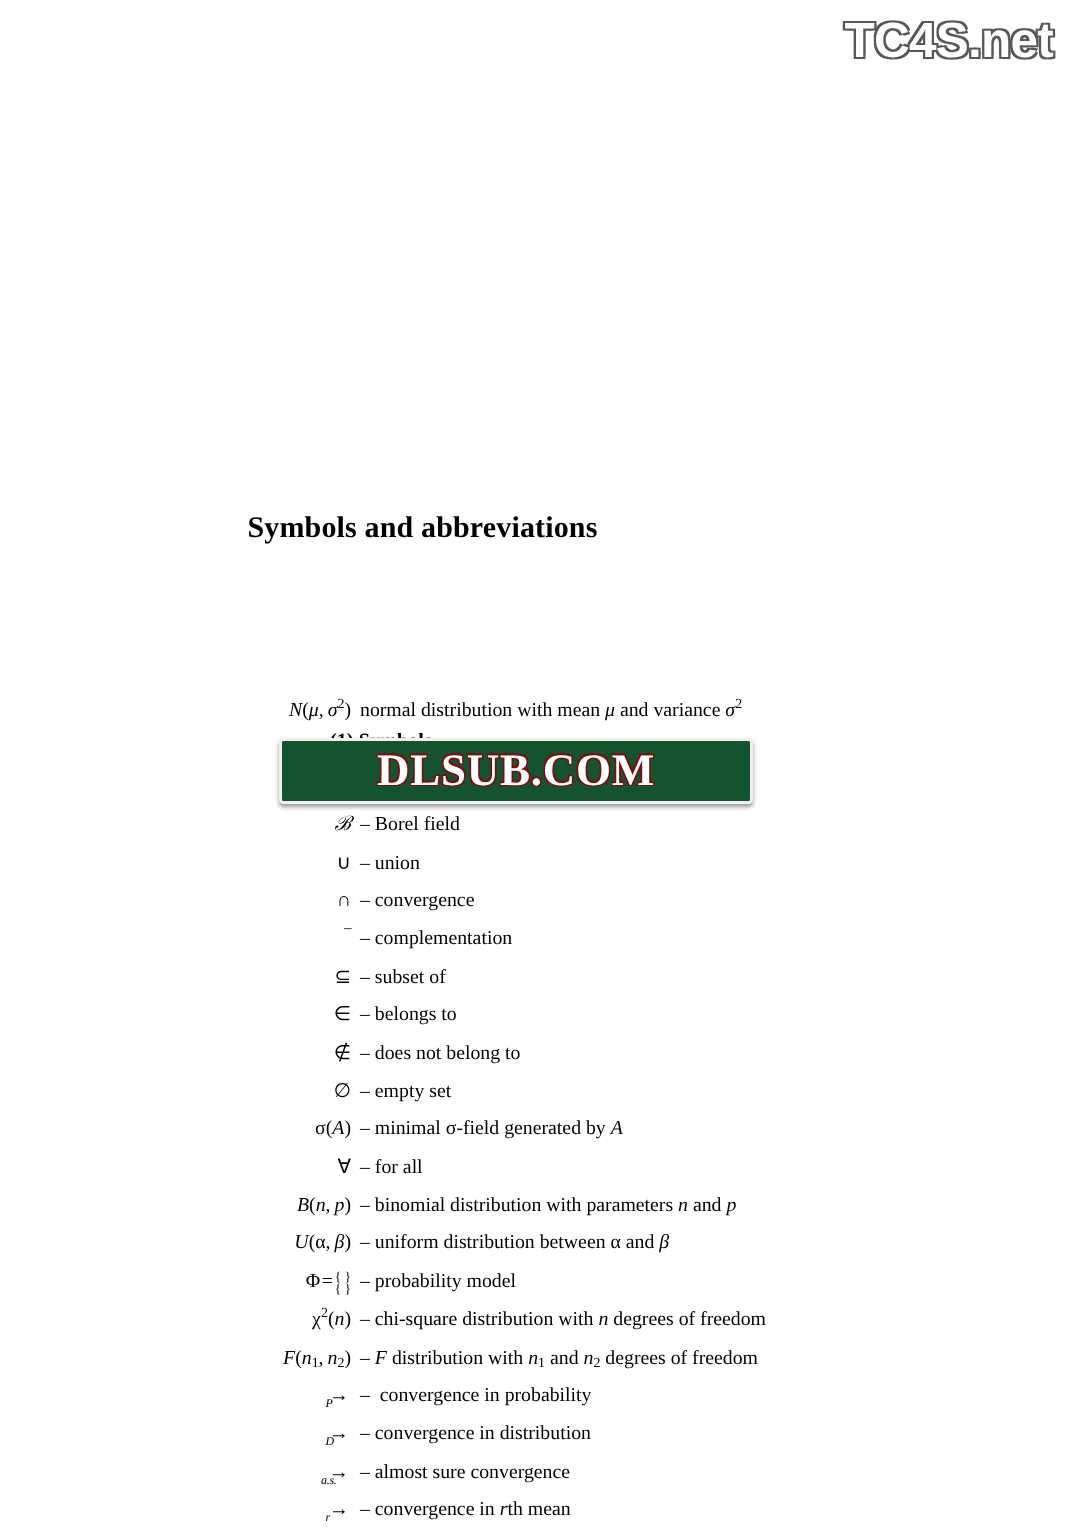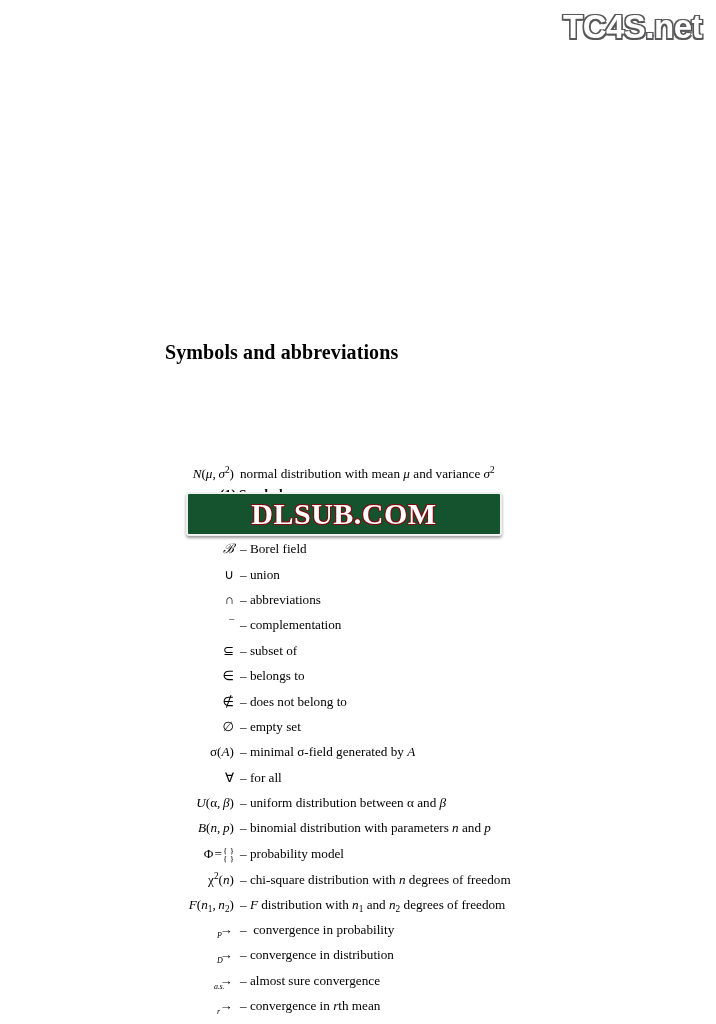--- a/index.html
+++ b/index.html
@@ -207,21 +207,21 @@
       <div class="sym-desc">– Borel field</div>
     </div>
 
     <div class="sym-row">
       <div class="sym-key">∪</div>
       <div class="sym-desc">– union</div>
     </div>
 
     <div class="sym-row">
       <div class="sym-key">∩</div>
-      <div class="sym-desc">– abbreviations</div>
+      <div class="sym-desc">– convergence</div>
     </div>
 
     <div class="sym-row">
       <div class="sym-key">‾</div>
       <div class="sym-desc">– complementation</div>
     </div>
 
     <div class="sym-row">
       <div class="sym-key">⊆</div>
       <div class="sym-desc">– subset of</div>
@@ -246,27 +246,27 @@
       <div class="sym-key">σ(<span class="ital">A</span>)</div>
       <div class="sym-desc">– minimal σ-field generated by <span class="ital">A</span></div>
     </div>
 
     <div class="sym-row">
       <div class="sym-key">∀</div>
       <div class="sym-desc">– for all</div>
     </div>
 
     <div class="sym-row">
+      <div class="sym-key"><span class="ital">B</span>(<span class="ital">n</span>, <span class="ital">p</span>)</div>
+      <div class="sym-desc">– binomial distribution with parameters <span class="ital">n</span> and <span class="ital">p</span></div>
+    </div>
+
+    <div class="sym-row">
       <div class="sym-key"><span class="ital">U</span>(α, <span class="ital">β</span>)</div>
       <div class="sym-desc">– uniform distribution between α and <span class="ital">β</span></div>
-    </div>
-
-    <div class="sym-row">
-      <div class="sym-key"><span class="ital">B</span>(<span class="ital">n</span>, <span class="ital">p</span>)</div>
-      <div class="sym-desc">– binomial distribution with parameters <span class="ital">n</span> and <span class="ital">p</span></div>
     </div>
 
     <div class="sym-row">
       <div class="sym-key">Φ = <span class="probmodel"><span class="braces">{&nbsp;}<br>{&nbsp;}</span></span></div>
       <div class="sym-desc">– probability model</div>
     </div>
 
     <div class="sym-row">
       <div class="sym-key">χ<span class="sup">2</span>(<span class="ital">n</span>)</div>
       <div class="sym-desc">– chi-square distribution with <span class="ital">n</span> degrees of freedom</div>

